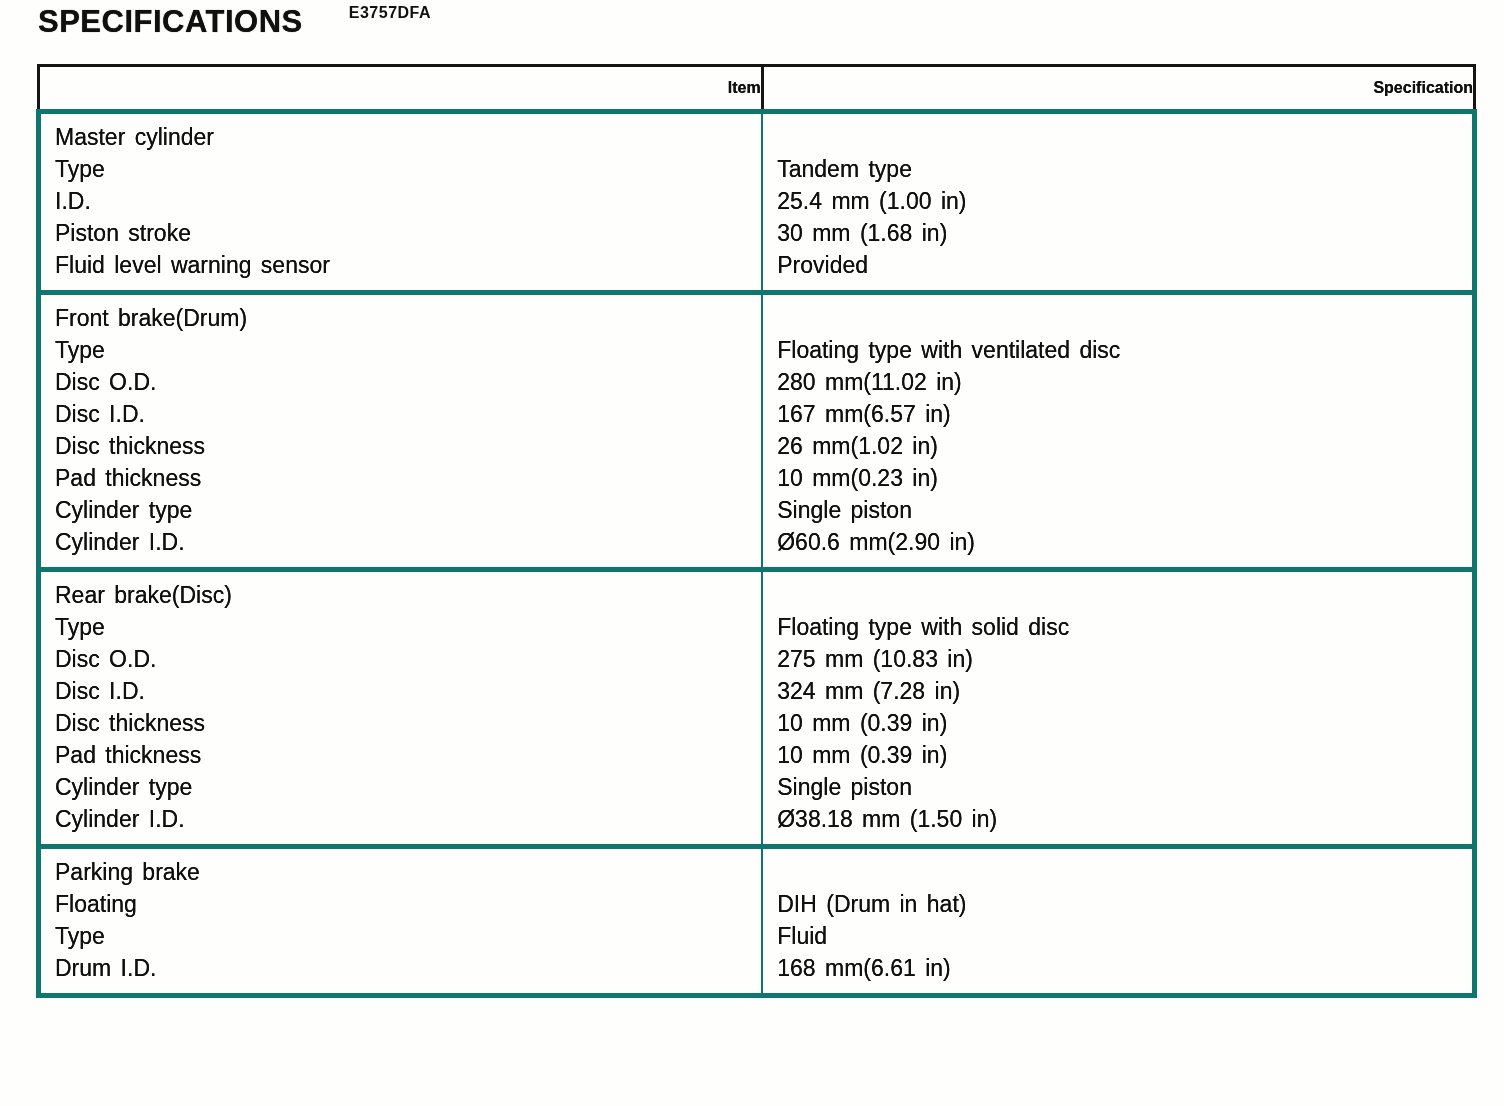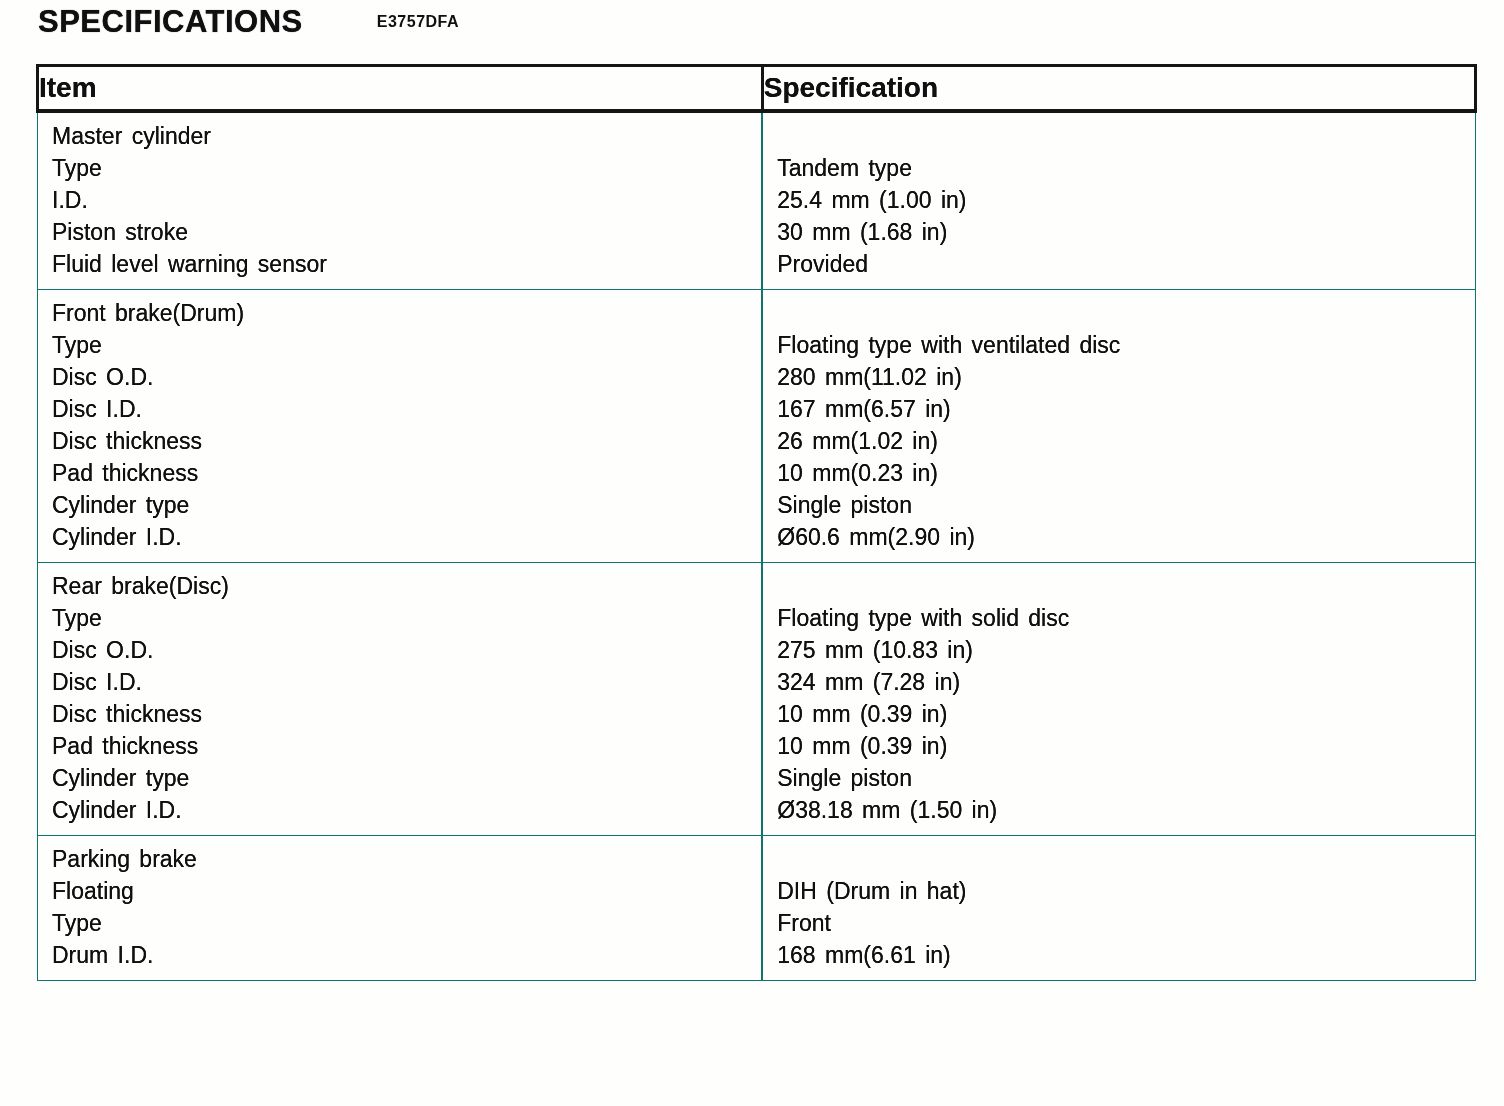--- a/index.html
+++ b/index.html
@@ -14,56 +14,56 @@
     background: #fefefdff;
     font-family: "Liberation Sans", sans-serif;
     color: #101010;
     overflow: hidden;
   }
   .doc-header {
     position: absolute;
     left: 38px;
     top: 4px;
     display: flex;
-    align-items: center;
+    align-items: flex-start;
   }
   .doc-title {
     font-size: 31px;
     font-weight: bold;
     letter-spacing: 0.5px;
     text-shadow: 0 0 0.8px #101010;
   }
   .doc-code {
     font-size: 16px;
     font-weight: bold;
-    margin-left: 74px;
+    margin-left: 46px;
     letter-spacing: 0.5px;
   }
   table.spec-table {
     position: absolute;
     left: 36px;
     top: 64px;
     width: 1441px;
     border-collapse: collapse;
     table-layout: fixed;
   }
   .spec-table col.c-item { width: 50.4%; }
   .spec-table col.c-spec { width: 49.6%; }
   .spec-table th {
     border: 3px solid #151515;
     border-bottom-width: 4px;
-    font-size: 28px;
+    font-size: 16px;
     font-weight: bold;
-    text-align: left;
+    text-align: right;
     height: 42px;
     padding: 0;
     text-shadow: 0 0 0.6px #101010;
   }
   .spec-table td {
-    border: 1px solid #0f766e;
+    border: 5px solid #0f766e;
     vertical-align: top;
     padding: 7px 14px 9px 14px;
     font-size: 23px;
     word-spacing: 3px;
     text-shadow: 0 0 0.5px #101010;
   }
   .spec-table td.spec-cell { border-left-width: 2px; }
   .spec-table td.item-cell { border-right-width: 2px; }
   .line {
     height: 32px;
@@ -156,20 +156,20 @@
         <tr>
           <td class="item-cell">
             <div class="line">Parking brake</div>
             <div class="line">Floating</div>
             <div class="line">Type</div>
             <div class="line">Drum I.D.</div>
           </td>
           <td class="spec-cell">
             <div class="line"></div>
             <div class="line">DIH (Drum in hat)</div>
-            <div class="line">Front</div>
+            <div class="line">Fluid</div>
             <div class="line">168 mm(6.61 in)</div>
           </td>
         </tr>
       </tbody>
   </table>
 
 </div>
 
 </body></html>

